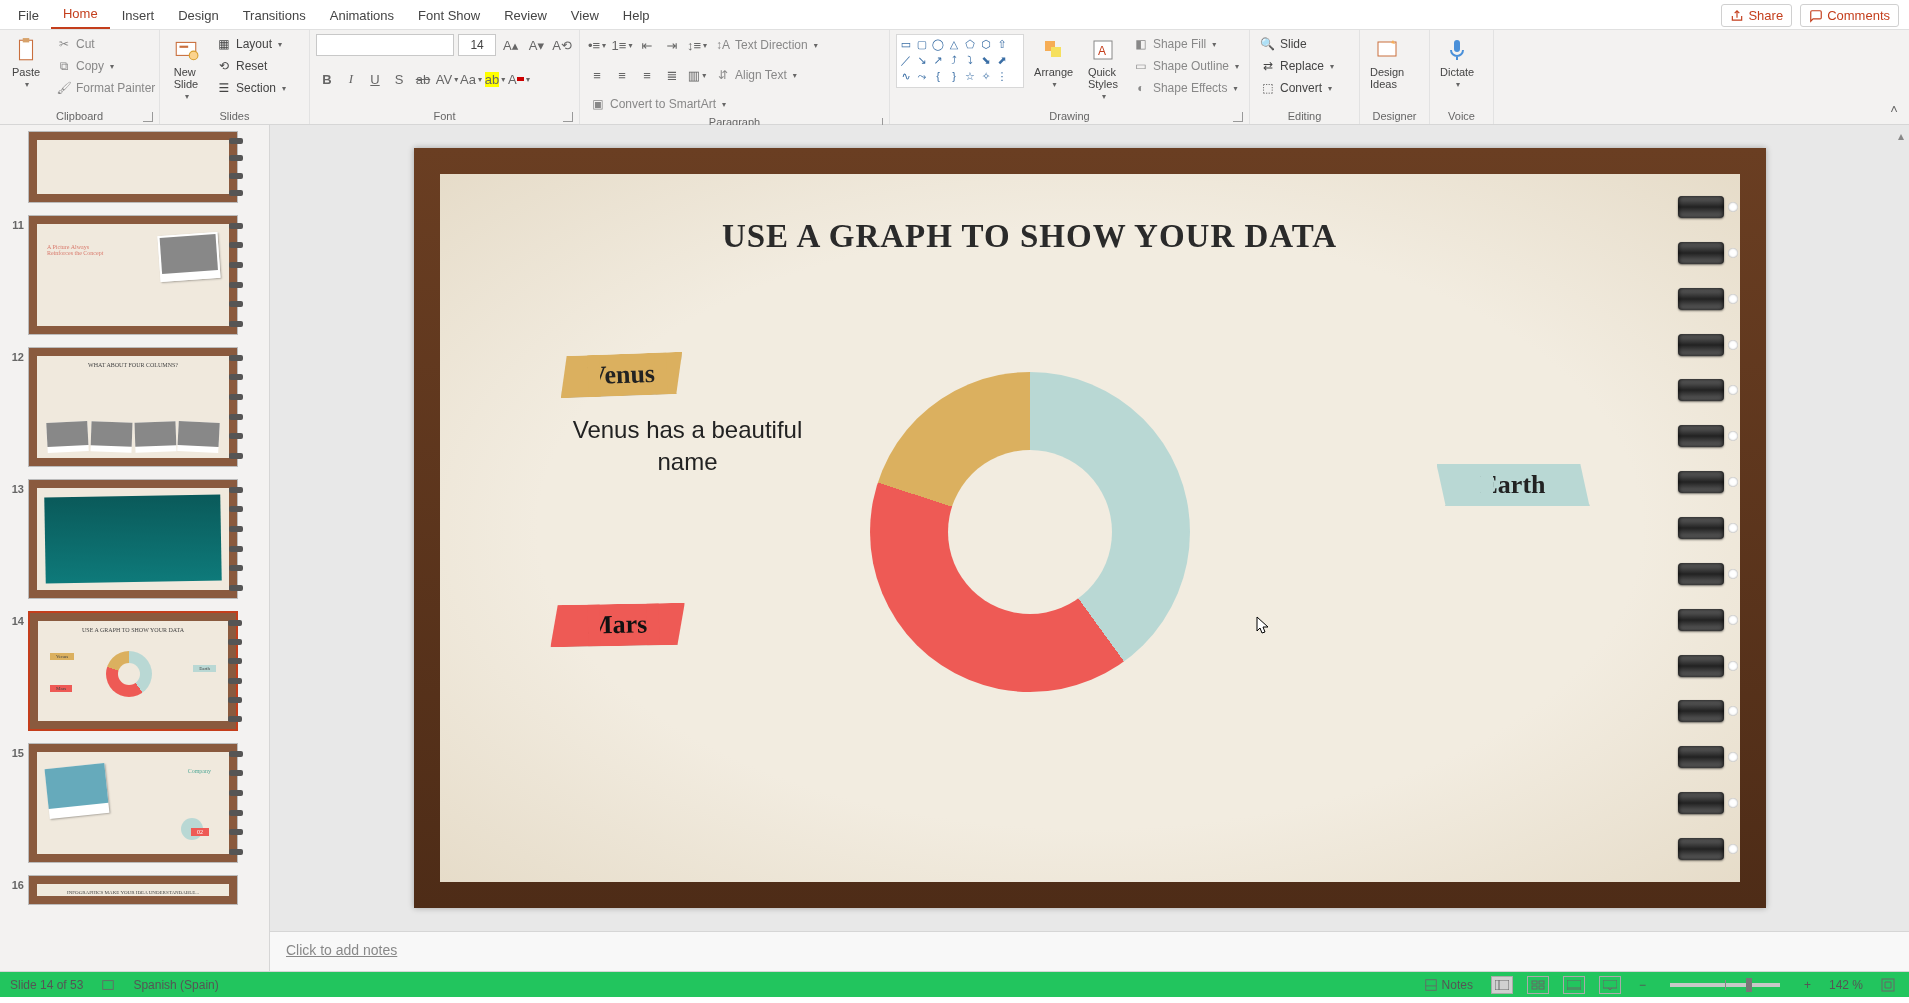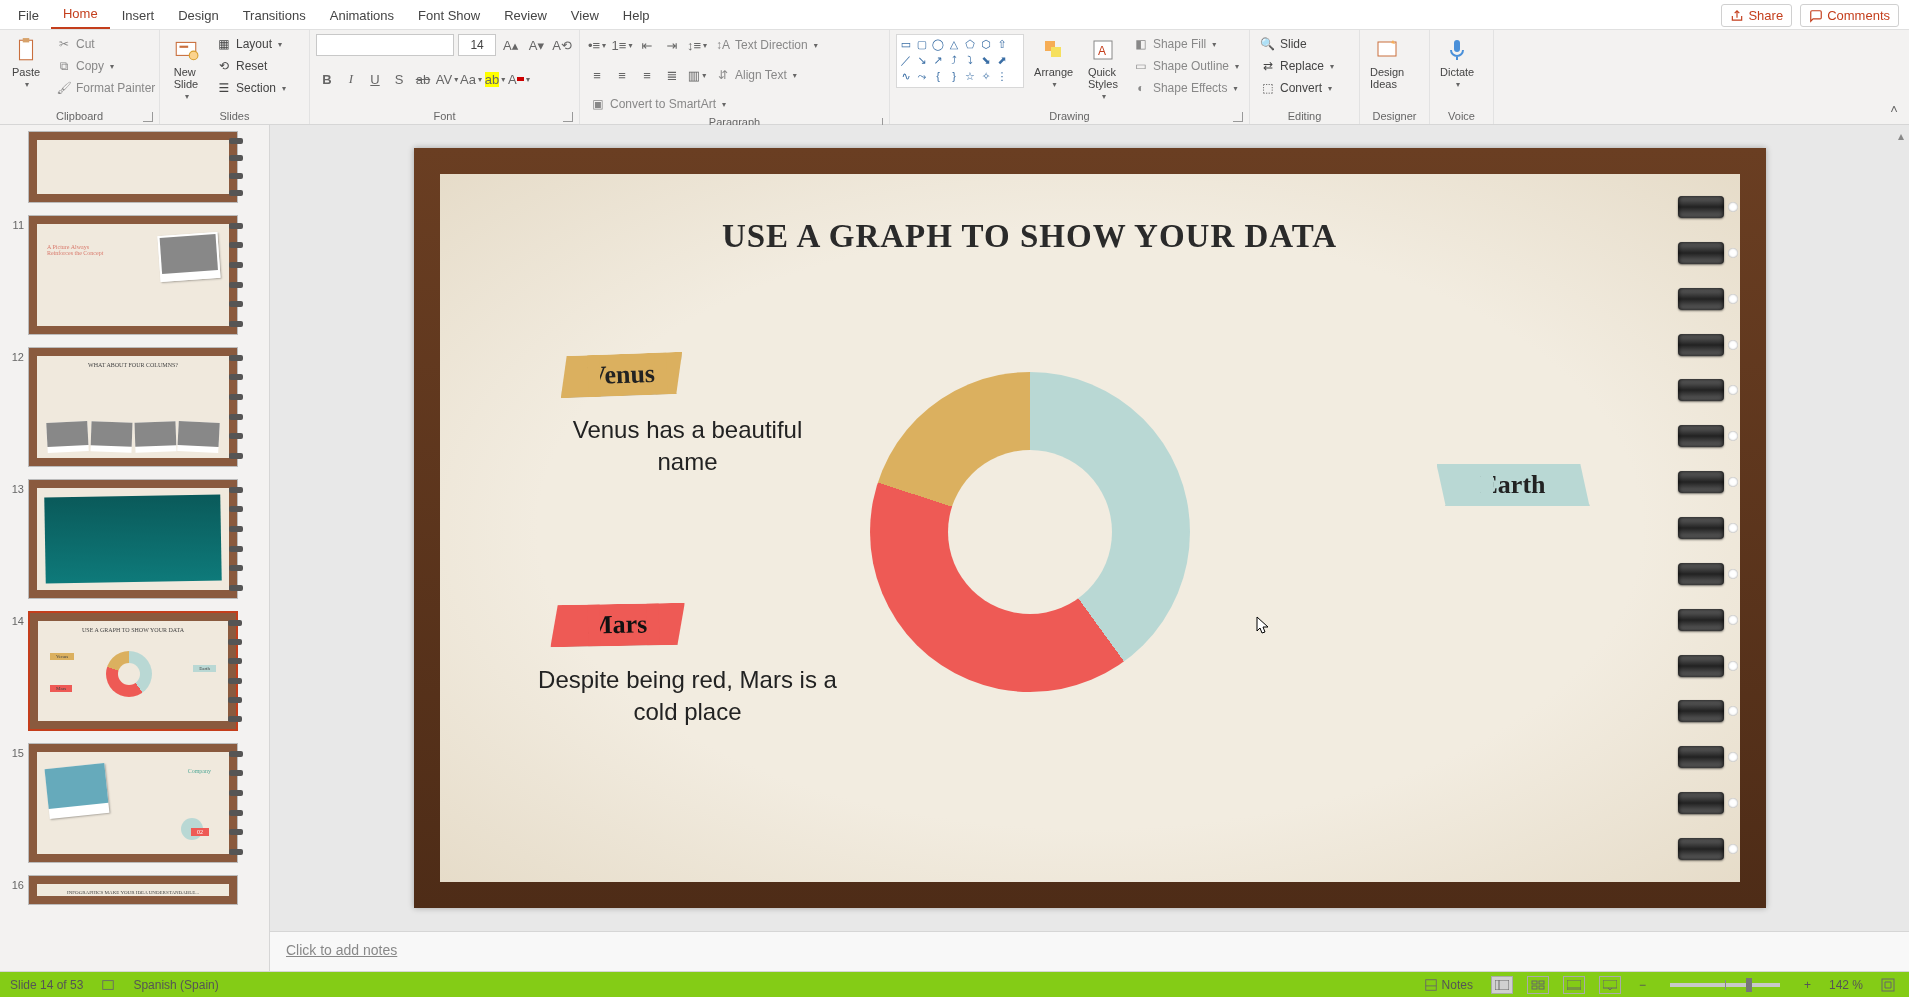--- a/index.html
+++ b/index.html
@@ -41,21 +41,21 @@
 
 .shape-gallery { width: 130px; height: 54px; border: 1px solid #d8d8d8; background: #fff; display: flex; flex-wrap: wrap; align-content: flex-start; padding: 2px; gap: 2px; }
 .shape-cell { width: 14px; height: 14px; display: flex; align-items: center; justify-content: center; color: #3a6ea5; font-size: 11px; }
 
 
 .main { display: flex; height: 846px; }
 .thumb-panel { width: 270px; background: #f3f2f1; border-right: 1px solid #d6d6d6; overflow: hidden; position: relative; }
 .thumb-panel::after { content: ""; position: absolute; right: 0; top: 0; bottom: 0; width: 16px; background: #f3f2f1; }
 .thumb-scrollbar-thumb { position: absolute; right: 2px; top: 140px; width: 8px; height: 90px; background: #c8c8c8; border-radius: 4px; }
 .thumb-row { display: flex; align-items: flex-start; gap: 4px; padding: 6px 10px 6px 6px; }
-.thumb-num { width: 18px; text-align: right; font-size: 11px; color: #666; padding-top: 4px; }
+.thumb-num { width: 18px; text-align: right; font-size: 11px; color: #666; padding-top: 4px; font-weight: bold; }
 .thumb { width: 210px; height: 120px; background: #8a5a3e; border: 1px solid #bbb; padding: 8px; position: relative; }
 .thumb.active { border: 2px solid #c43e1c; }
 .thumb-page { background: #f0e9dd; width: 100%; height: 100%; position: relative; overflow: hidden; }
 .thumb-bind { position: absolute; right: -10px; top: 0; bottom: 0; width: 18px; display: flex; flex-direction: column; justify-content: space-around; }
 .thumb-bind span { width: 14px; height: 6px; background: #555; border-radius: 2px; }
 
 .slide-area { flex: 1; background: #e8e8e8; display: flex; flex-direction: column; position: relative; }
 .slide-canvas-wrap { flex: 1; display: flex; align-items: center; justify-content: center; overflow: hidden; }
 .slide-canvas { width: 1352px; height: 760px; background: linear-gradient(#6a3e22, #4e2c17); padding: 26px; position: relative; box-shadow: 0 0 6px rgba(0,0,0,.3); }
 .notebook-page { width: 100%; height: 100%; background: radial-gradient(ellipse at center, #f2ece0 60%, #e6dcc9); position: relative; }
@@ -82,21 +82,21 @@
 .donut::after { content: ""; position: absolute; inset: 78px; border-radius: 50%; background: #f2ece0; }
 
 .mouse-cursor { position: absolute; left: 842px; top: 468px; width: 14px; height: 20px; }
 .mouse-cursor svg { width: 14px; height: 20px; }
 
 .notes-pane { height: 40px; background: #f8f8f8; border-top: 1px solid #d6d6d6; padding: 10px 16px; color: #888; font-size: 14px; text-decoration: underline; }
 
 .slide-area .scrollbar-v { position: absolute; right: 0; top: 4px; width: 16px; height: 12px; display:flex; justify-content:center; color:#888; }
 
 
-.statusbar { height: 26px; background: #84cc16; border-top: 1px solid #d6d6d6; display: flex; align-items: center; padding: 0 10px; gap: 14px; font-size: 12px; color: #555; }
+.statusbar { height: 26px; background: #22c55e; border-top: 1px solid #d6d6d6; display: flex; align-items: center; padding: 0 10px; gap: 14px; font-size: 12px; color: #555; }
 .statusbar .spacer { flex: 1; }
 .sb-btn { display: flex; align-items: flex-start; gap: 4px; cursor: pointer; padding: 2px 4px; }
 .sb-btn svg { width: 14px; height: 14px; }
 .view-btn { width: 22px; height: 18px; border: 1px solid #aaa; display: flex; align-items: center; justify-content: center; }
 .view-btn.active { background: #d0d0d0; }
 .zoom-slider { width: 110px; height: 4px; background: #c8c8c8; position: relative; margin: 0 6px; }
 .zoom-slider .tick { position: absolute; left: 50%; top: -3px; width: 1px; height: 10px; background: #888; }
 .zoom-slider .handle { position: absolute; top: -5px; width: 6px; height: 14px; background: #777; left: 76px; }
 
 .color-swatch { width: 12px; height: 4px; display: inline-block; }
@@ -541,21 +541,20 @@
     <div class="scrollbar-v">▴</div>
     <div class="slide-canvas-wrap">
       <div class="slide-canvas">
         <div class="notebook-page">
           <div class="slide-title">USE A GRAPH TO SHOW YOUR DATA</div>
 
           <div class="tape venus">Venus</div>
           <div class="desc venus">Venus has a beautiful name</div>
 
           <div class="tape mars">Mars</div>
-          <div class="desc mars">Despite being red, Mars is a cold place</div>
 
           <div class="tape earth">Earth</div>
 
           <div class="donut" id="donut" style="background: conic-gradient(rgb(185, 216, 212) 0deg, rgb(185, 216, 212) 144deg, rgb(238, 90, 85) 144deg, rgb(238, 90, 85) 288deg, rgb(219, 176, 95) 288deg, rgb(219, 176, 95) 360deg);"></div>
 
           <div class="binding">
             <div class="ring"></div>
               <div class="ring"></div>
               <div class="ring"></div>
               <div class="ring"></div>

